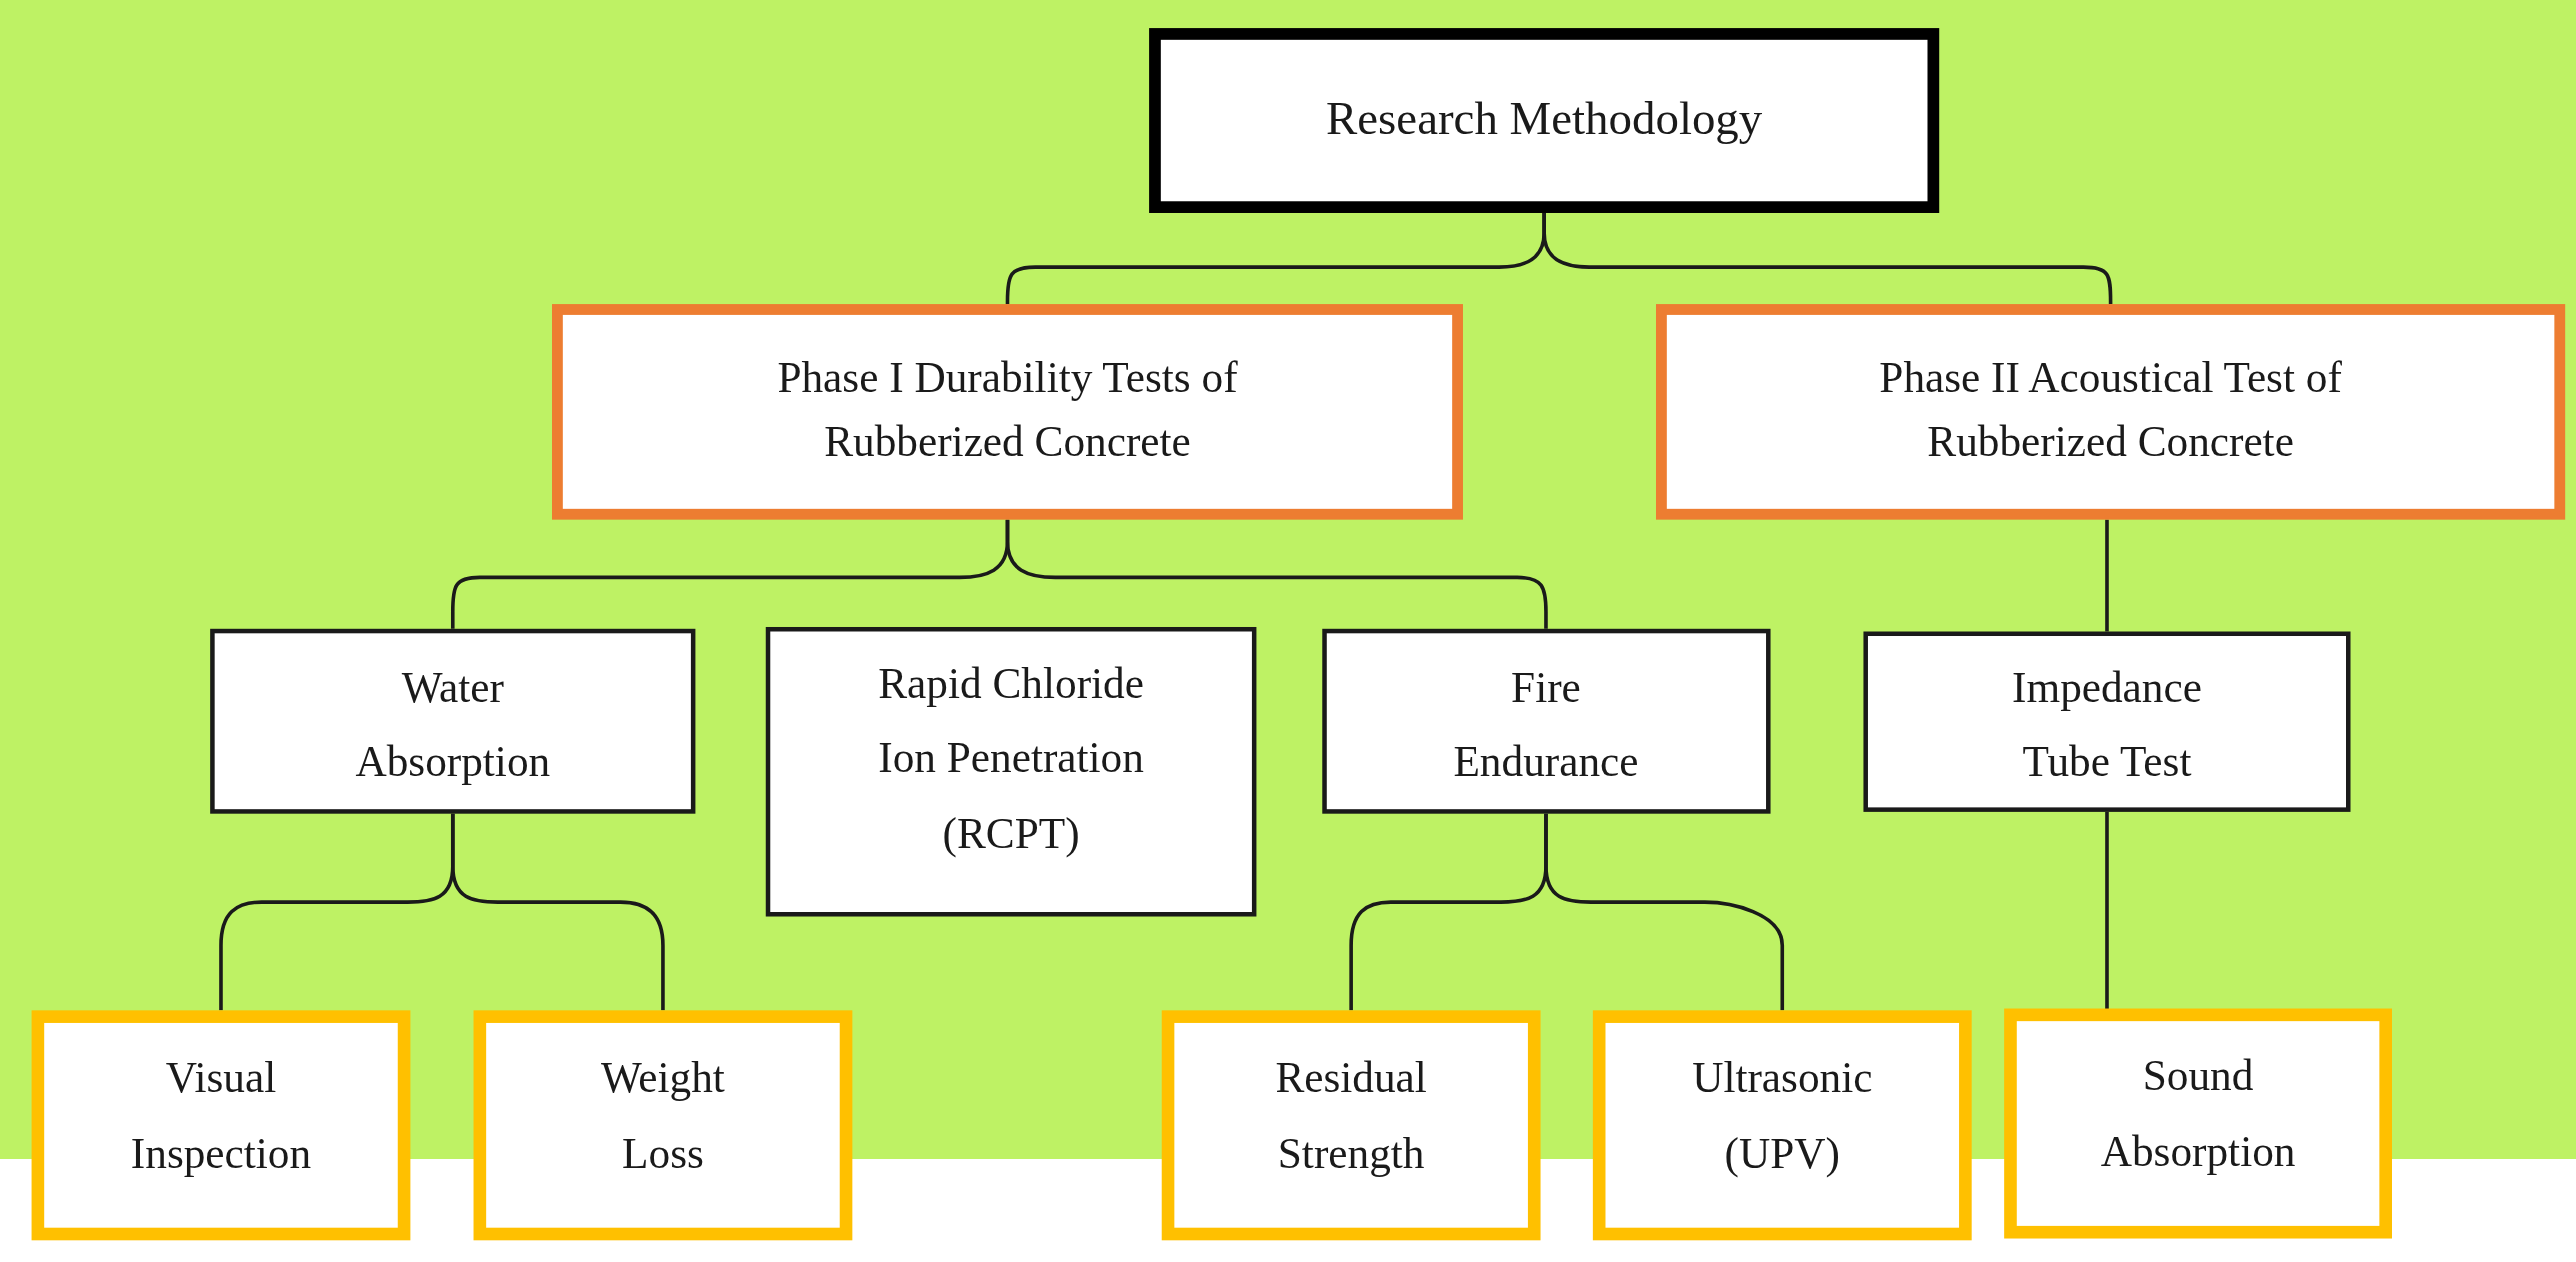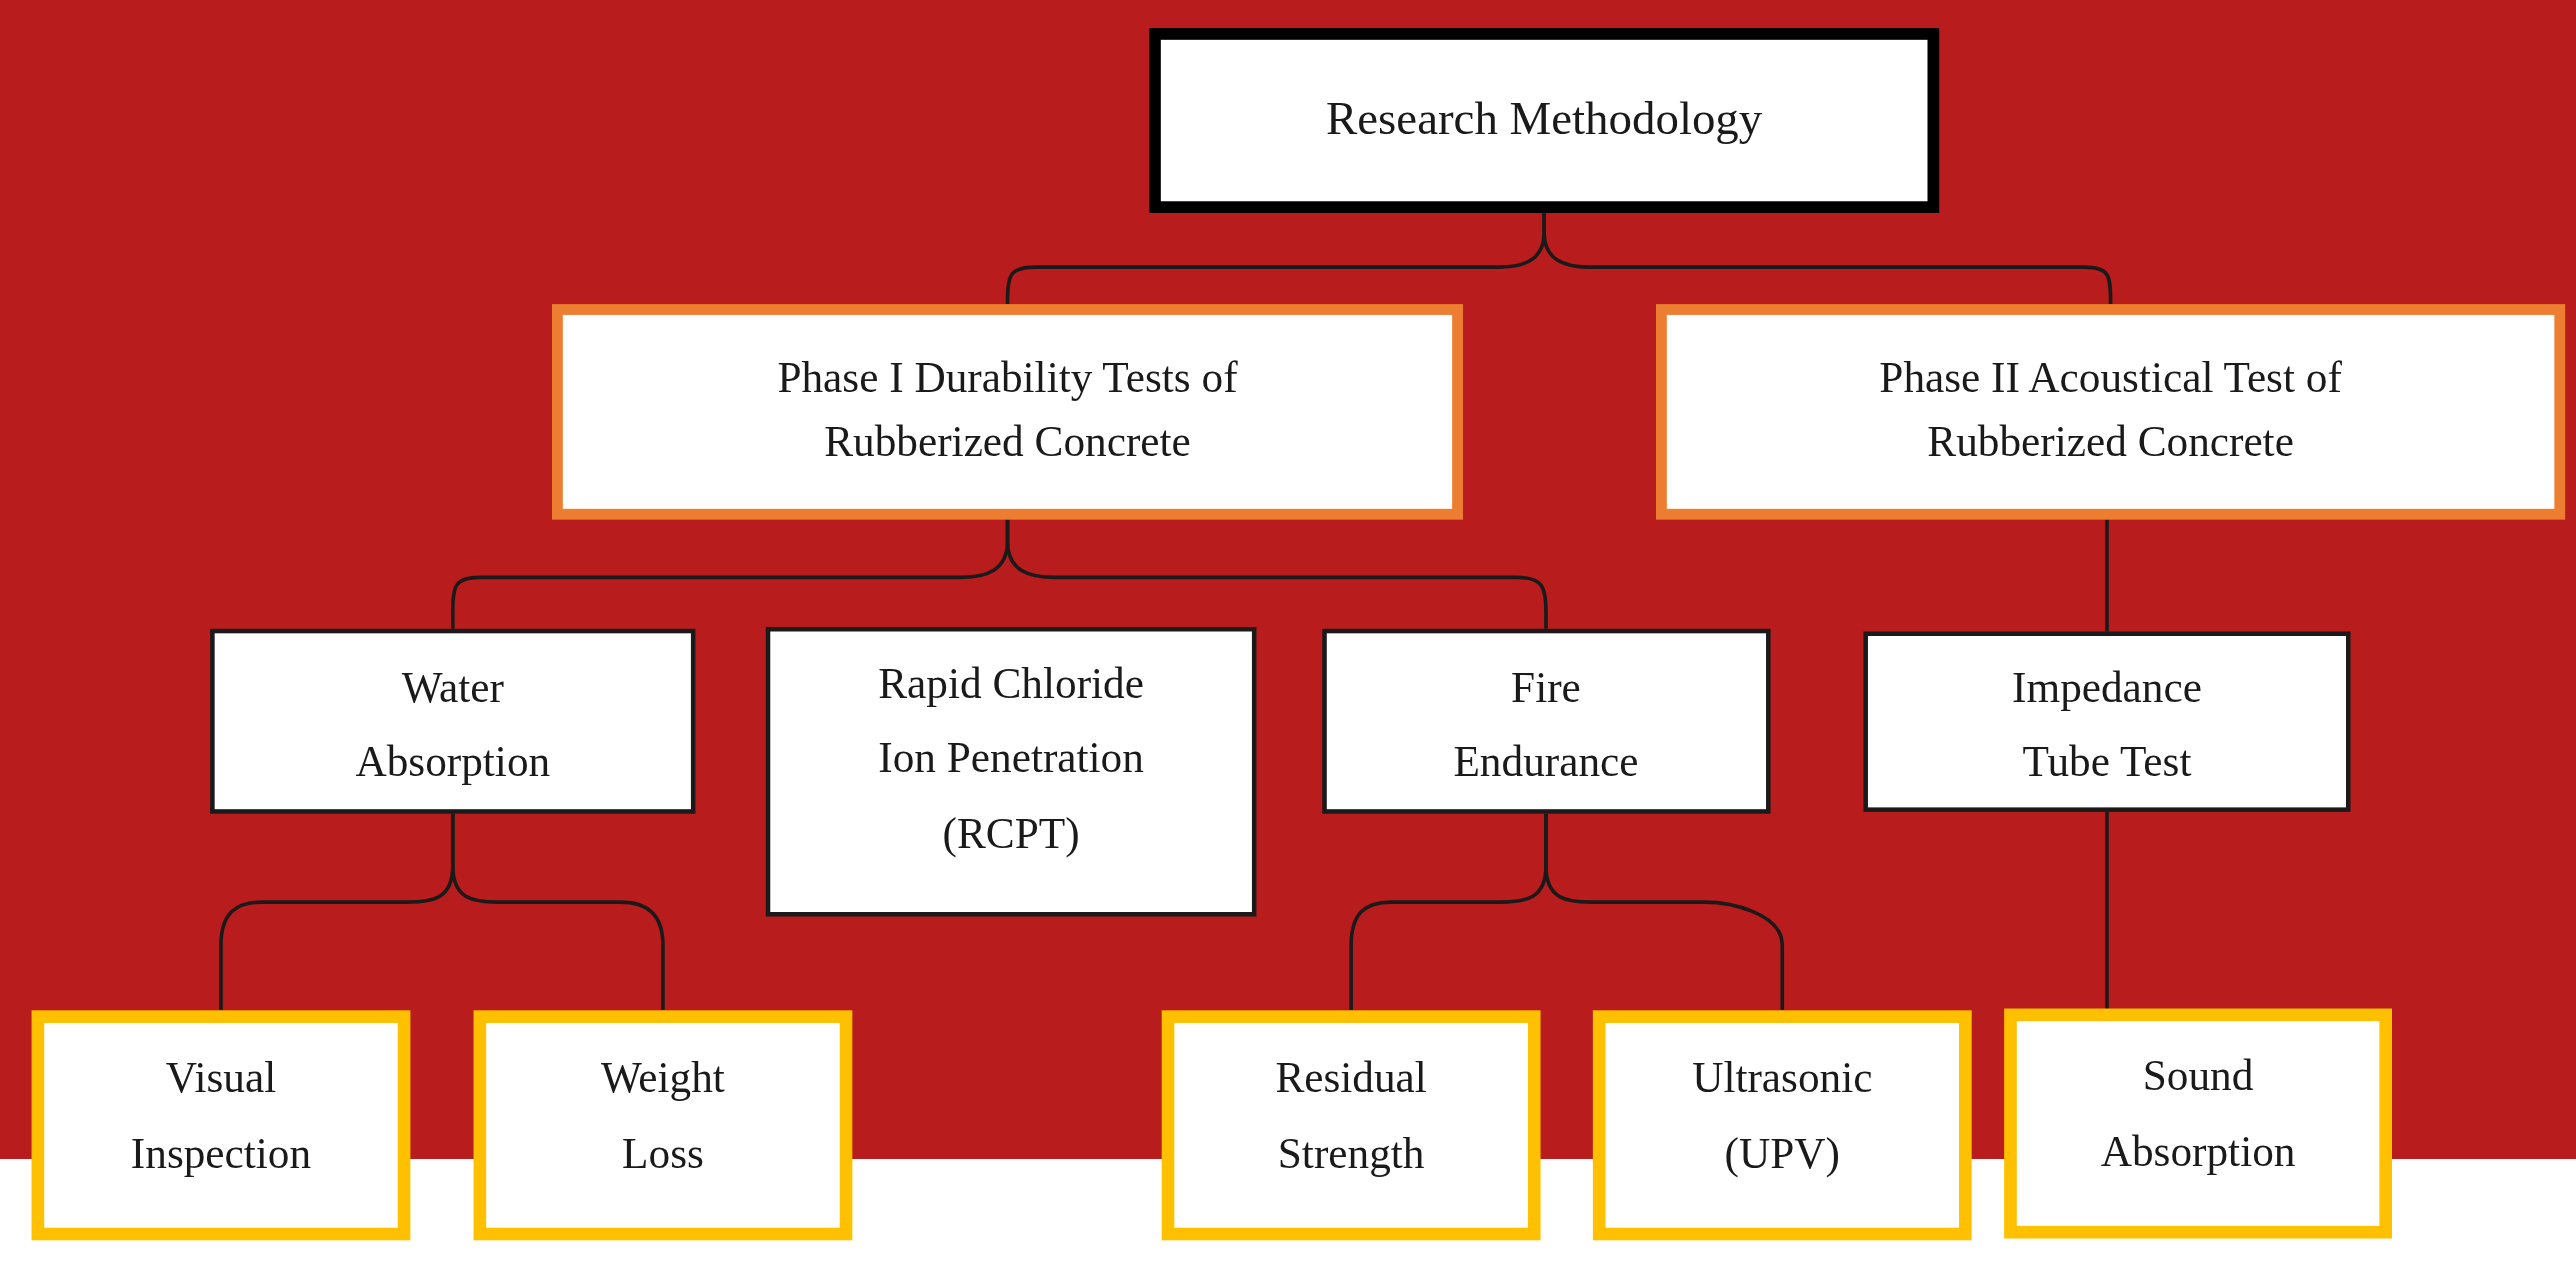--- a/index.html
+++ b/index.html
@@ -10,21 +10,21 @@
   body {
     width: 2576px;
     height: 1263px;
     font-family: "Liberation Serif", "DejaVu Serif", serif;
     overflow: hidden;
   }
   #diagram-root {
     position: relative;
     width: 2576px;
     height: 1159px;
-    background: #b91c1c;
+    background: #bef264;
   }
   svg#flowchart {
     position: absolute;
     top: 0;
     left: 0;
     width: 2576px;
     height: 1263px;
     display: block;
   }
   .node-label {

